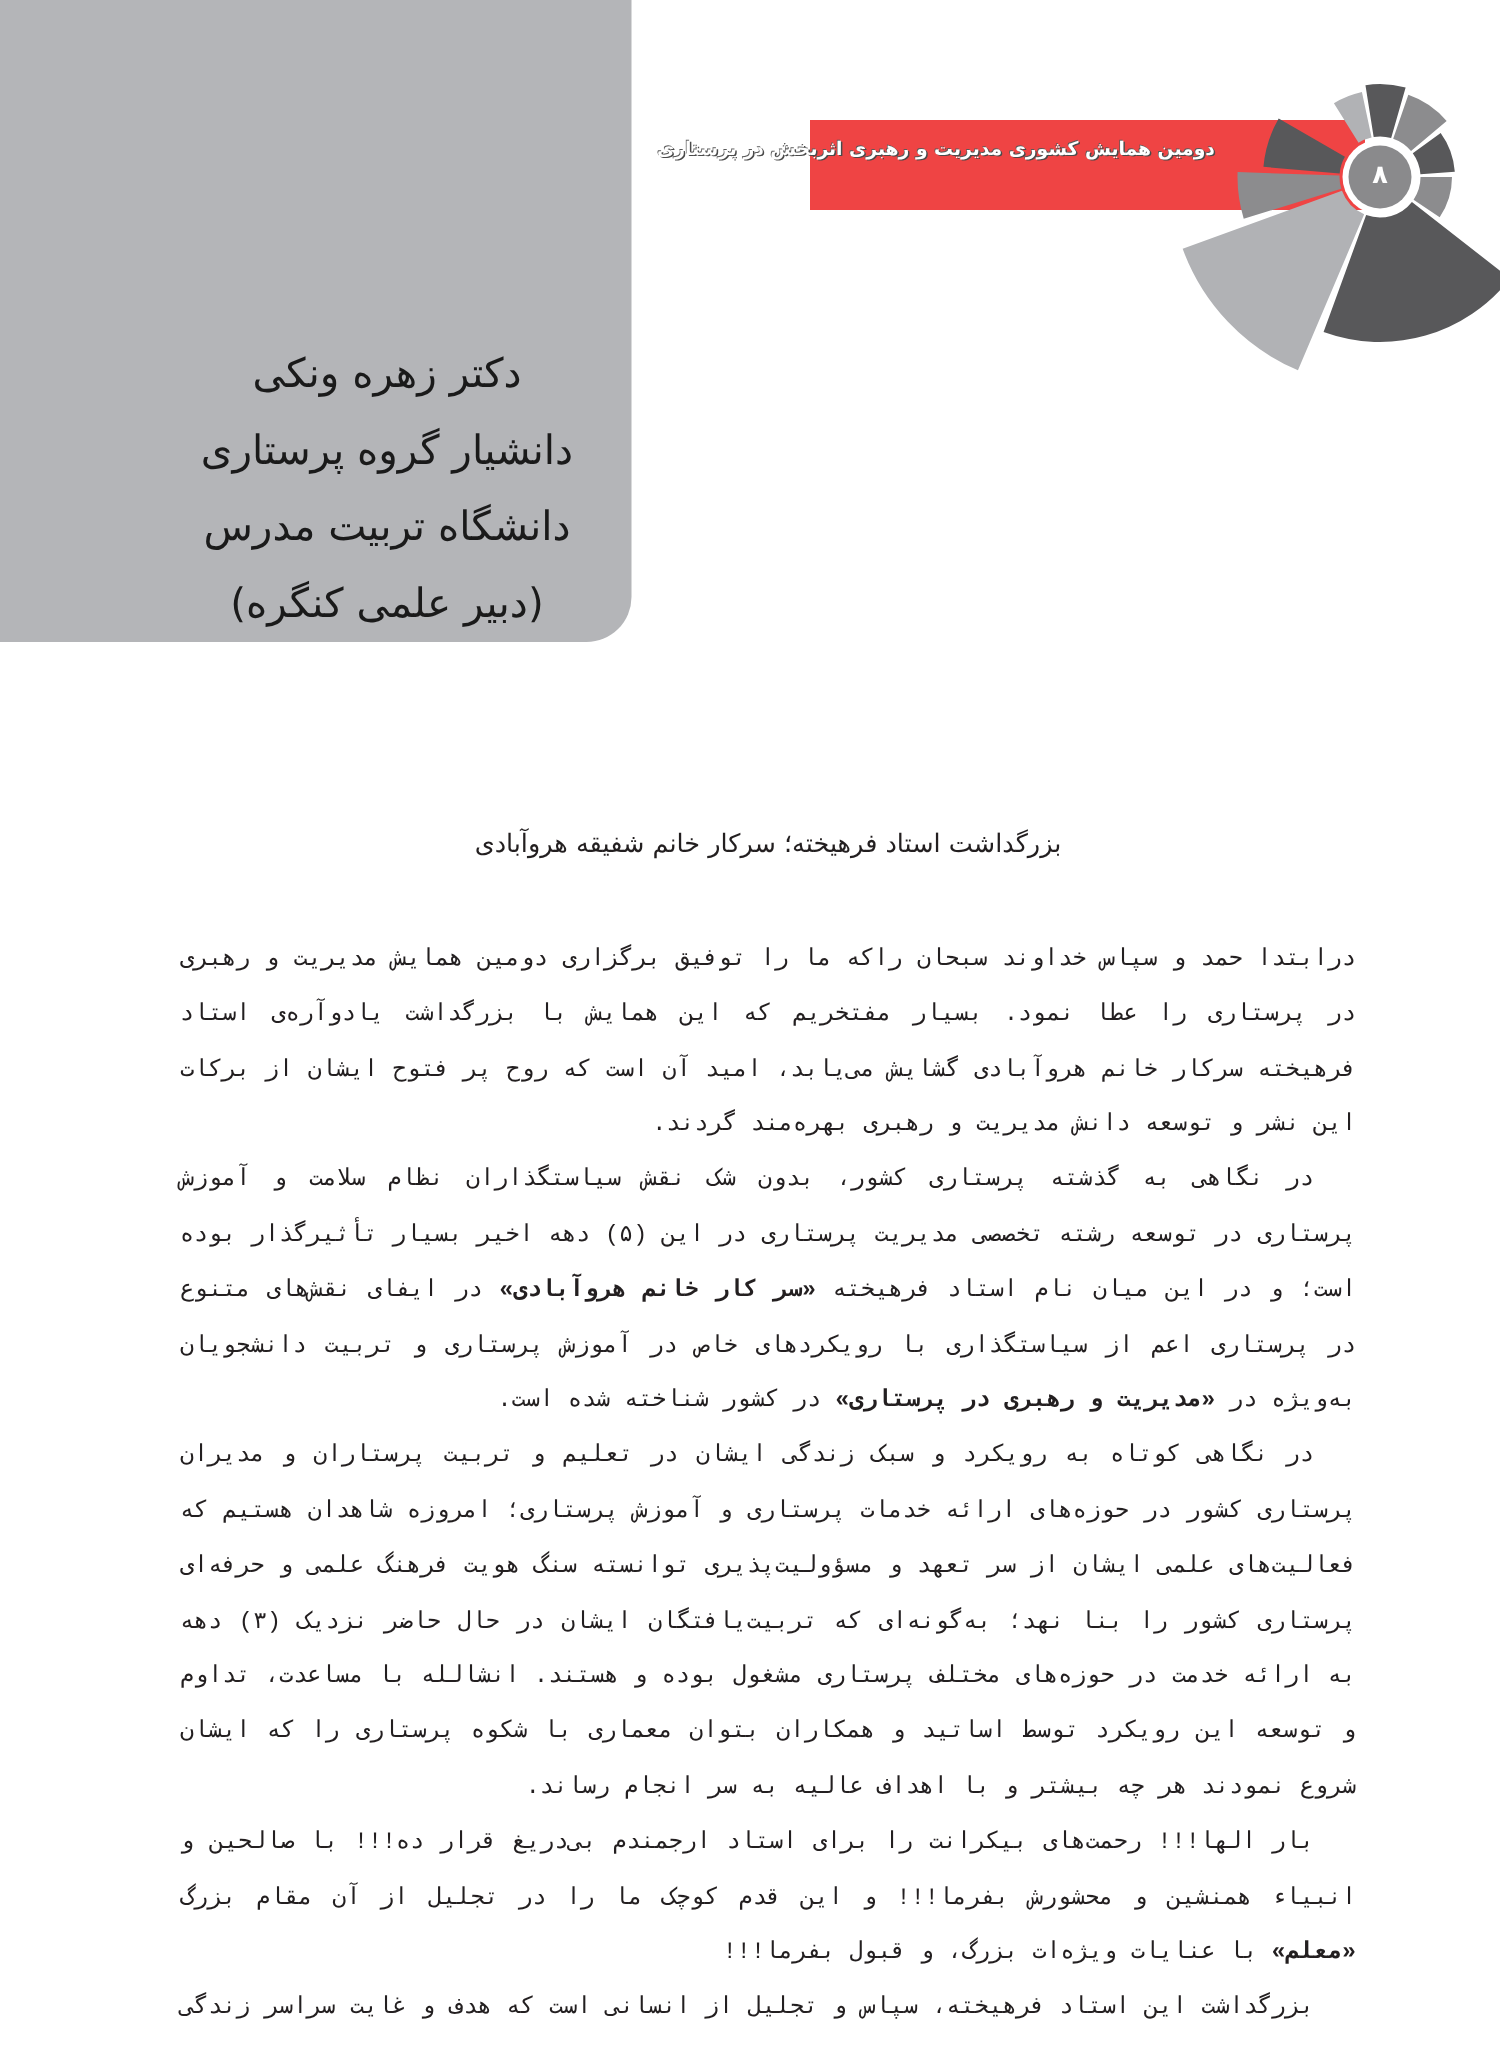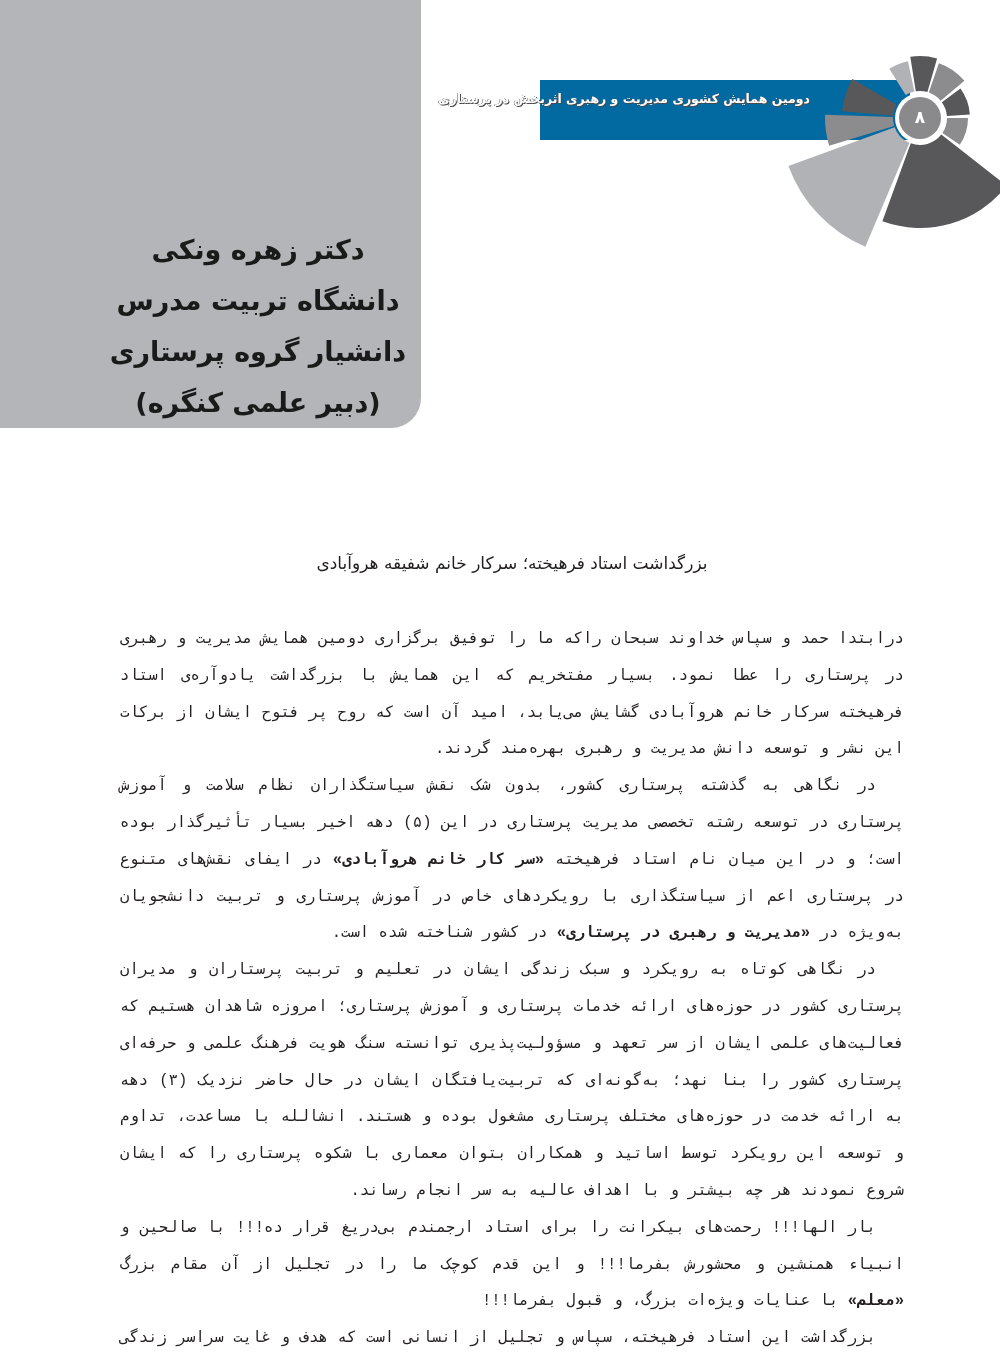--- a/index.html
+++ b/index.html
@@ -11,26 +11,26 @@
     .author-box {
       position: absolute; left: 0; top: 0; width: 421px; height: 428px;
       background: #b4b5b8; border-bottom-right-radius: 30px;
     }
     .author-lines {
       position: absolute; left: 0; width: 421px; top: 224px;
       direction: rtl; text-align: center;
     }
     .author-line {
       display: block; margin-left: 95px; width: 326px; text-align: center;
-      font-weight: bold; font-size: 27px; line-height: 51px; color: #1a1a1a;
+      font-weight: normal; font-size: 27px; line-height: 51px; color: #1a1a1a;
       letter-spacing: -0.5px;
     }
     .banner {
       position: absolute; left: 540px; top: 80px; width: 370px; height: 60px;
-      background: #0369a1;
+      background: #ef4444;
     }
     .banner-text {
       position: absolute; right: 100px; top: 8px; direction: rtl; text-align: right;
       color: #ffffff; font-weight: bold; font-size: 12.5px; line-height: 21px;
       text-shadow: 1px 1px 0 #4a4a4a, -0.5px -0.5px 0 #5a5a5a;
       white-space: nowrap; width: 340px;
     }
     .banner-text span { display: block; }
     .banner-text .l2 { padding-right: 18px; }
     .logo { position: absolute; left: 780px; top: 0; width: 220px; height: 260px; }
@@ -58,22 +58,22 @@
       direction: ltr;
     }
     .closing span { direction: rtl; unicode-bidi: embed; }
   </style>
 </head>
 <body>
 
 <div class="author-box">
   <div class="author-lines">
     <span class="author-line">دکتر زهره ونکی</span>
+    <span class="author-line">دانشیار گروه پرستاری</span>
     <span class="author-line">دانشگاه تربیت مدرس</span>
-    <span class="author-line">دانشیار گروه پرستاری</span>
     <span class="author-line">(دبیر علمی کنگره)</span>
   </div>
 </div>
 
 <div class="banner">
   <div class="banner-text">
     <span>دومین همایش کشوری مدیریت و رهبری اثربخش در پرستاری</span>
   </div>
 </div>
 

